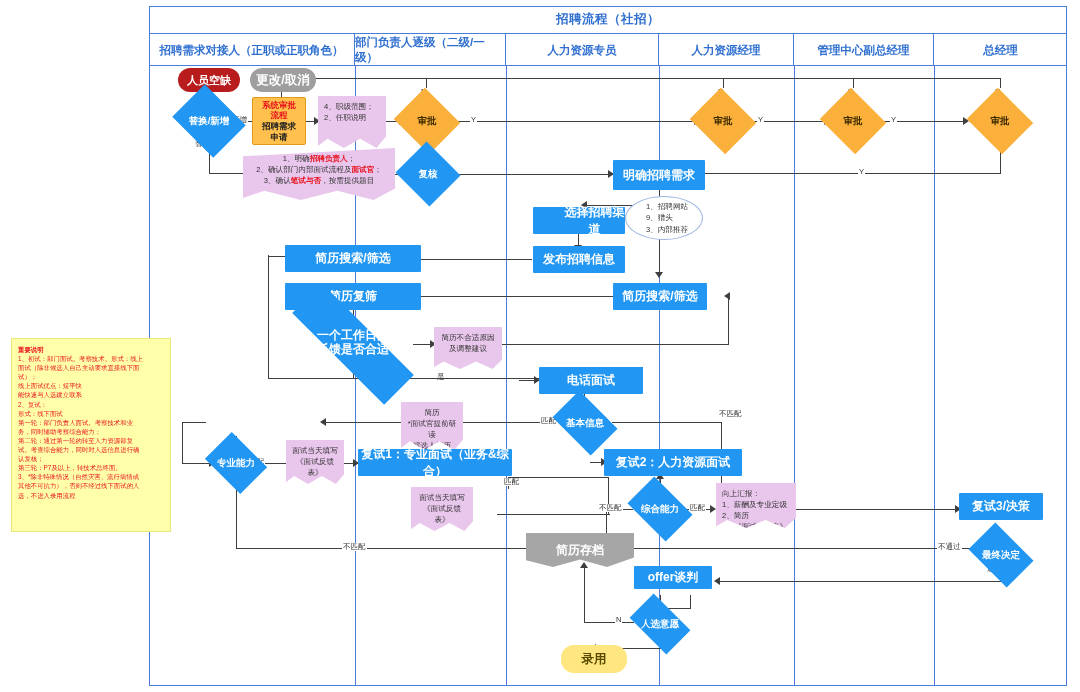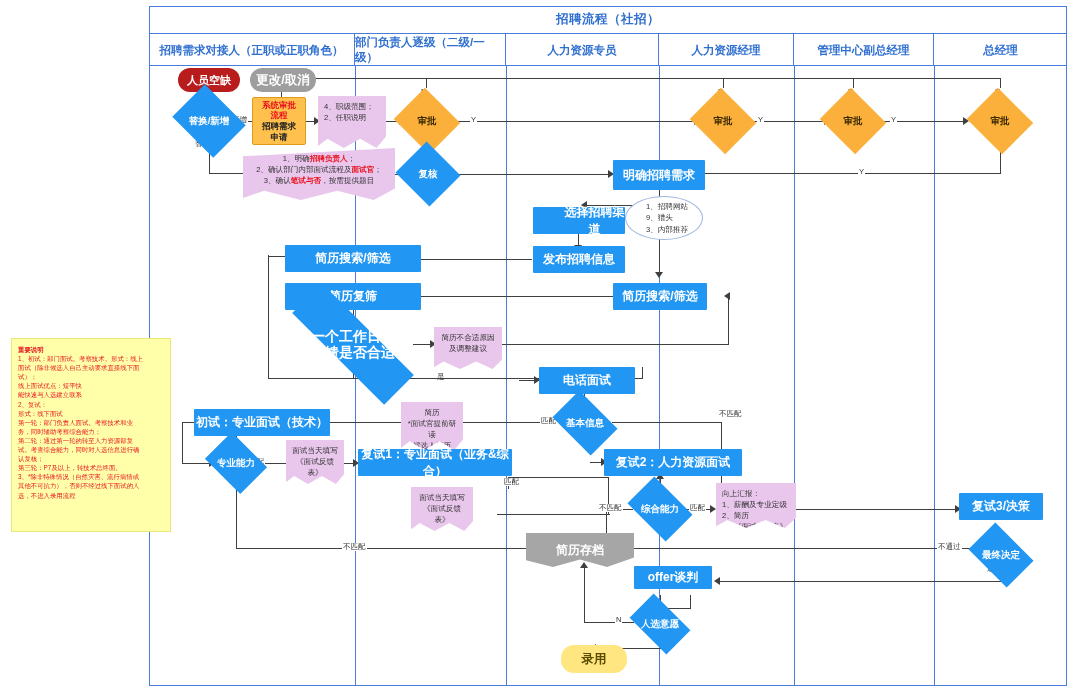--- a/index.html
+++ b/index.html
@@ -26,21 +26,21 @@
       color:#222;border-radius:2px;flex-direction:column;}
   .orange-box .hl{color:#e8131d;}
 
   
   .dia{position:absolute;}
   .dia > .shape{position:absolute;inset:0;background:#2196f3;transform:rotate(45deg);}
   .dia.amber > .shape{background:#fbb03b;}
   .dia > .lbl{position:absolute;inset:0;display:flex;align-items:center;justify-content:center;
       color:#fff;font-size:9.5px;font-weight:bold;text-align:center;line-height:1.15;z-index:2;}
   .dia.amber > .lbl{color:#3a2a00;}
-  .dia.big > .lbl{font-size:14px;}
+  .dia.big > .lbl{font-size:12px;font-family:Liberation Mono, monospace;}
 
   
   .note{position:absolute;background:#e9c6ec;font-size:7.6px;color:#333;line-height:1.45;
      padding:5px 6px 10px 6px;box-sizing:border-box;
      -webkit-clip-path:polygon(0 0,100% 0,100% 78%,86% 100%,62% 82%,38% 100%,14% 82%,0 96%);
      clip-path:polygon(0 0,100% 0,100% 78%,86% 100%,62% 82%,38% 100%,14% 82%,0 96%);}
   .note.skew{-webkit-clip-path:polygon(0 16%,100% 0,100% 78%,86% 100%,62% 82%,38% 100%,14% 82%,0 96%);
      clip-path:polygon(0 16%,100% 0,100% 78%,86% 100%,62% 82%,38% 100%,14% 82%,0 96%);}
   .note .r{color:#e8131d;font-weight:bold;}
   .note.ctr{text-align:center;}
@@ -339,34 +339,33 @@
       <span>一个工作日内</span>
       <span>反馈是否合适</span>
     </div>
   </div>
 
   <div class="note ctr" style="left:434px;top:327px;width:68px;height:42px;">
     <div>简历不合适原因</div>
     <div>及调整建议</div>
   </div>
 
-  <div class="node proc" style="left:539px;top:367px;width:96px;height:27px;">电话面试</div>
+  <div class="node proc" style="left:539px;top:367px;width:104px;height:27px;">电话面试</div>
 
   <div class="dia" style="left:558px;top:404px;width:54px;height:38px;">
     <div class="shape"></div>
     <div class="lbl">基本信息</div>
   </div>
 
   <div class="note ctr" style="left:401px;top:402px;width:62px;height:48px;">
     <div>简历</div>
     <div>*面试官提前研读</div>
     <div>候选人简历</div>
   </div>
 
-  <div class="node proc" style="left:194px;top:409px;width:136px;height:27px;">初试：专业面试（技术）</div>
 
   <div class="dia" style="left:211px;top:444px;width:50px;height:38px;">
     <div class="shape"></div>
     <div class="lbl">专业能力</div>
   </div>
 
   <div class="note ctr" style="left:286px;top:440px;width:58px;height:44px;">
     <div>面试当天填写</div>
     <div>《面试反馈表》</div>
   </div>

